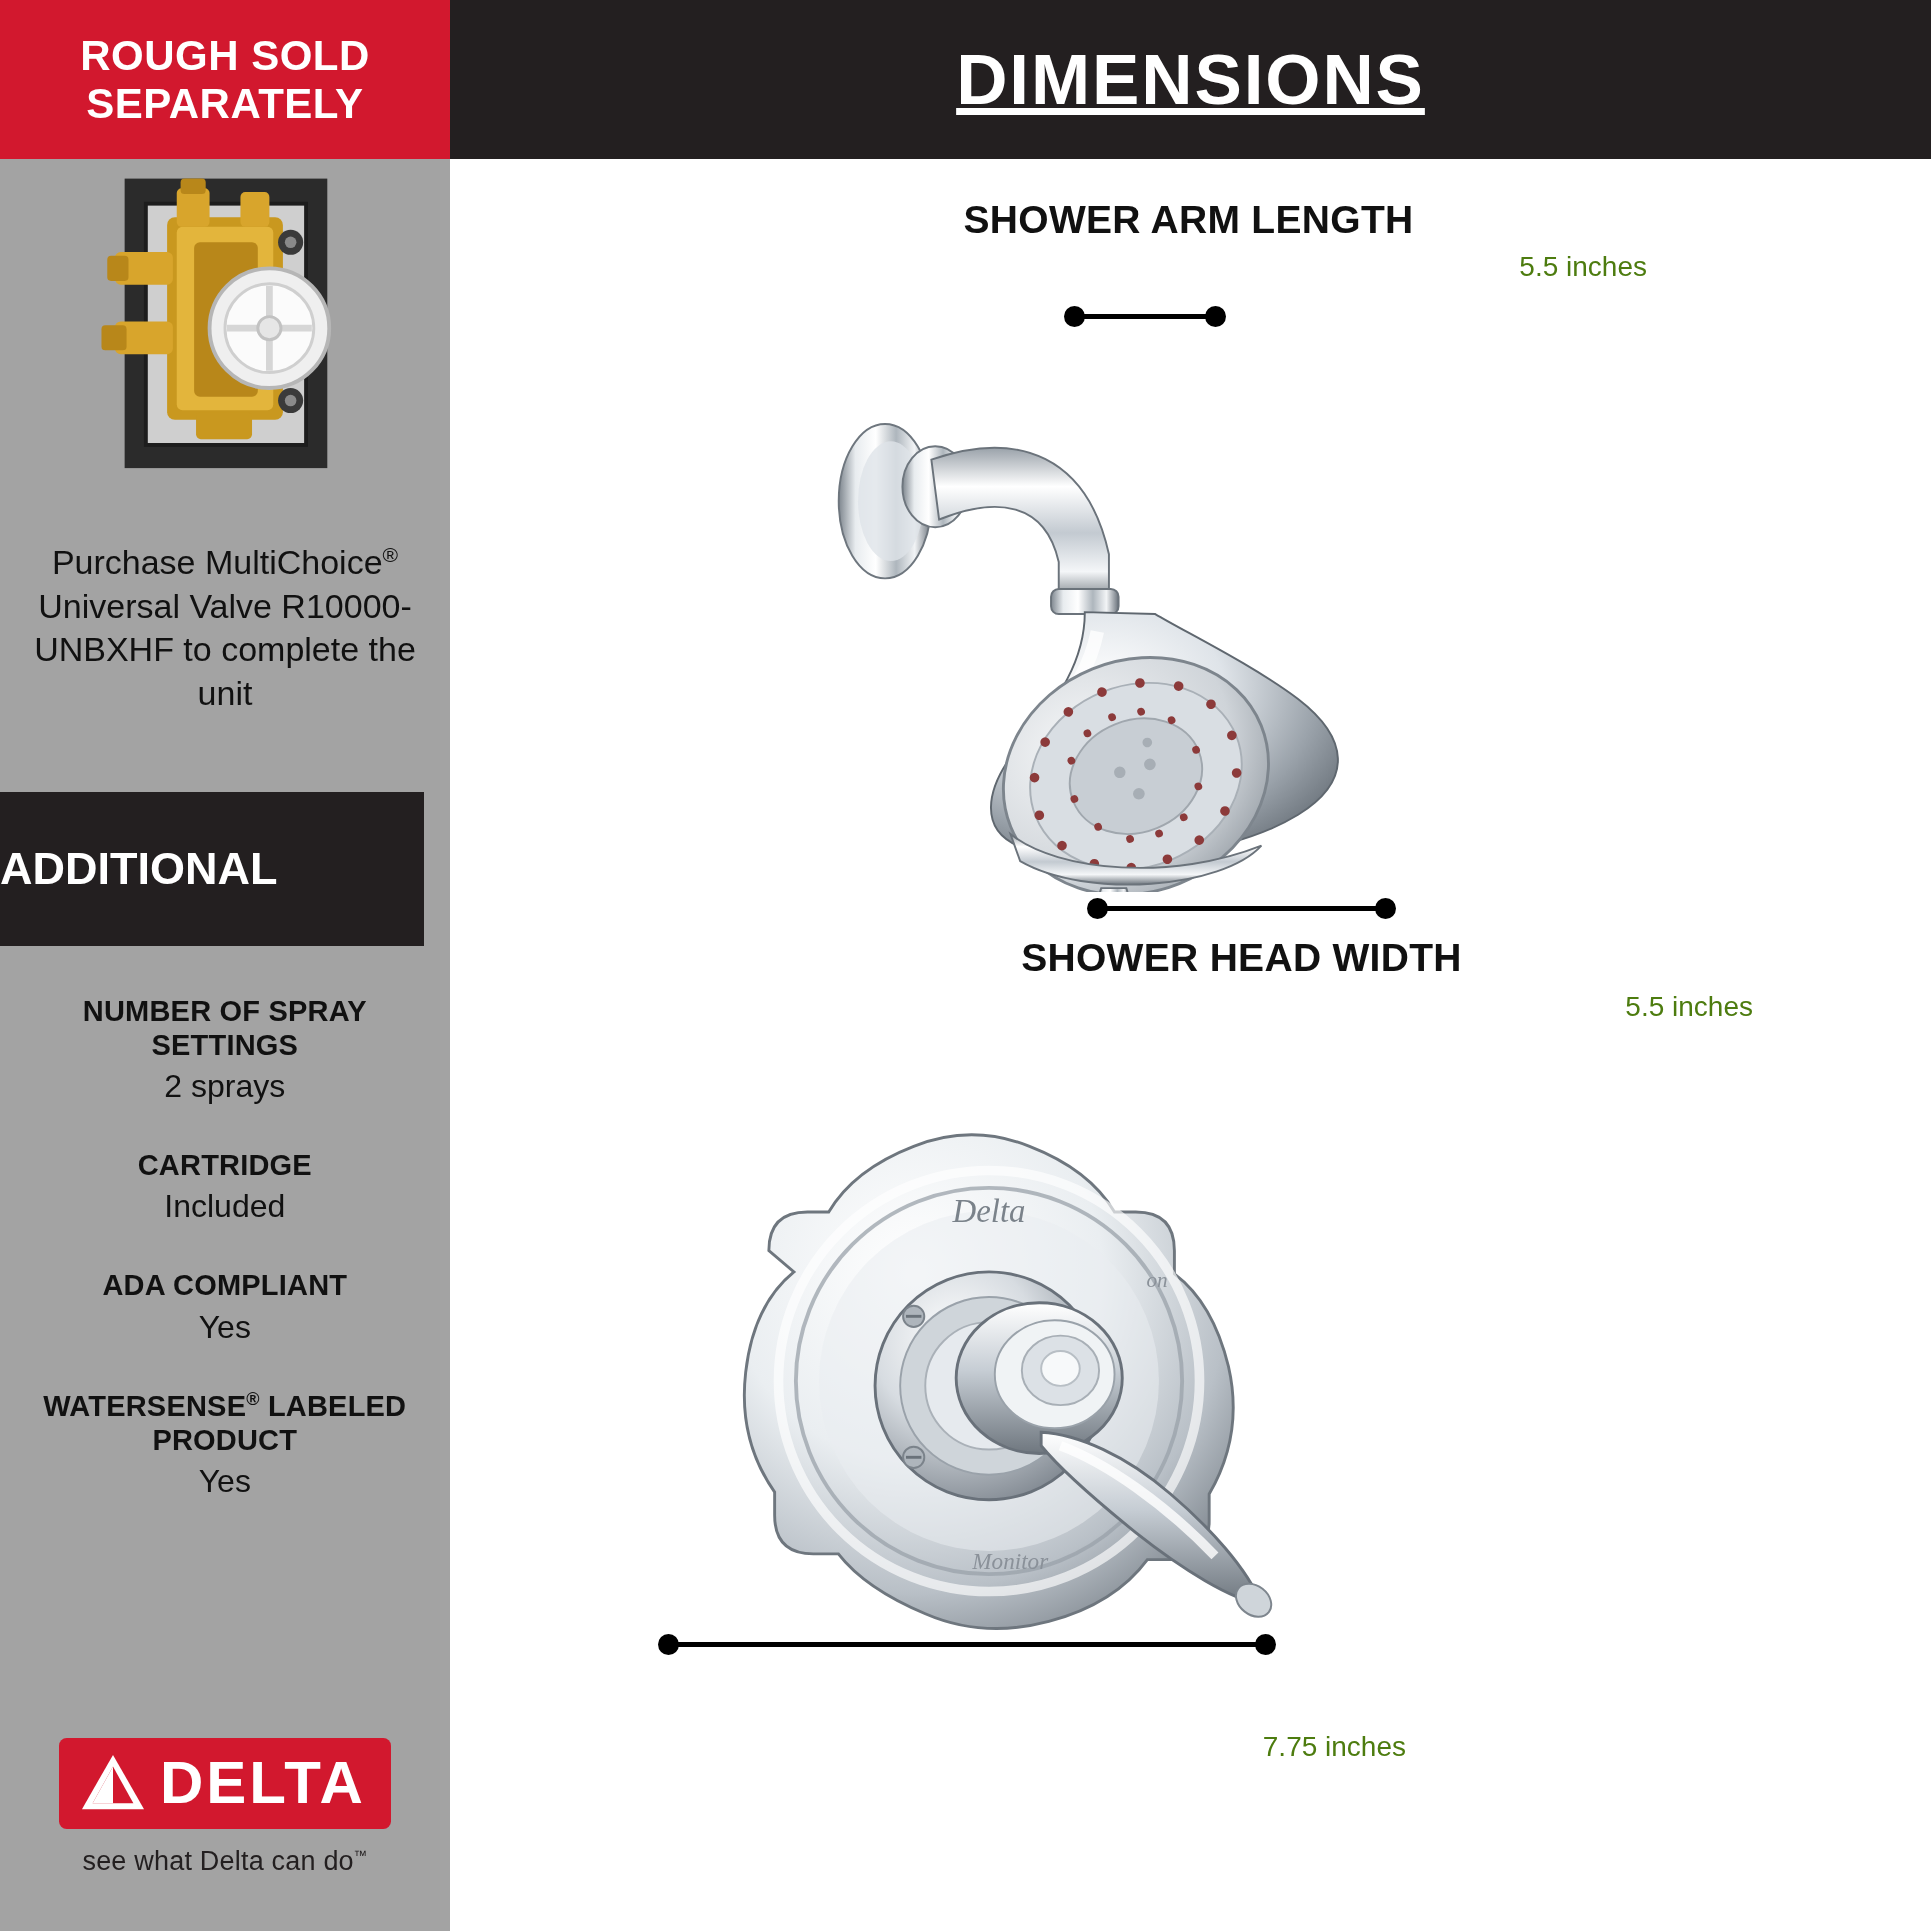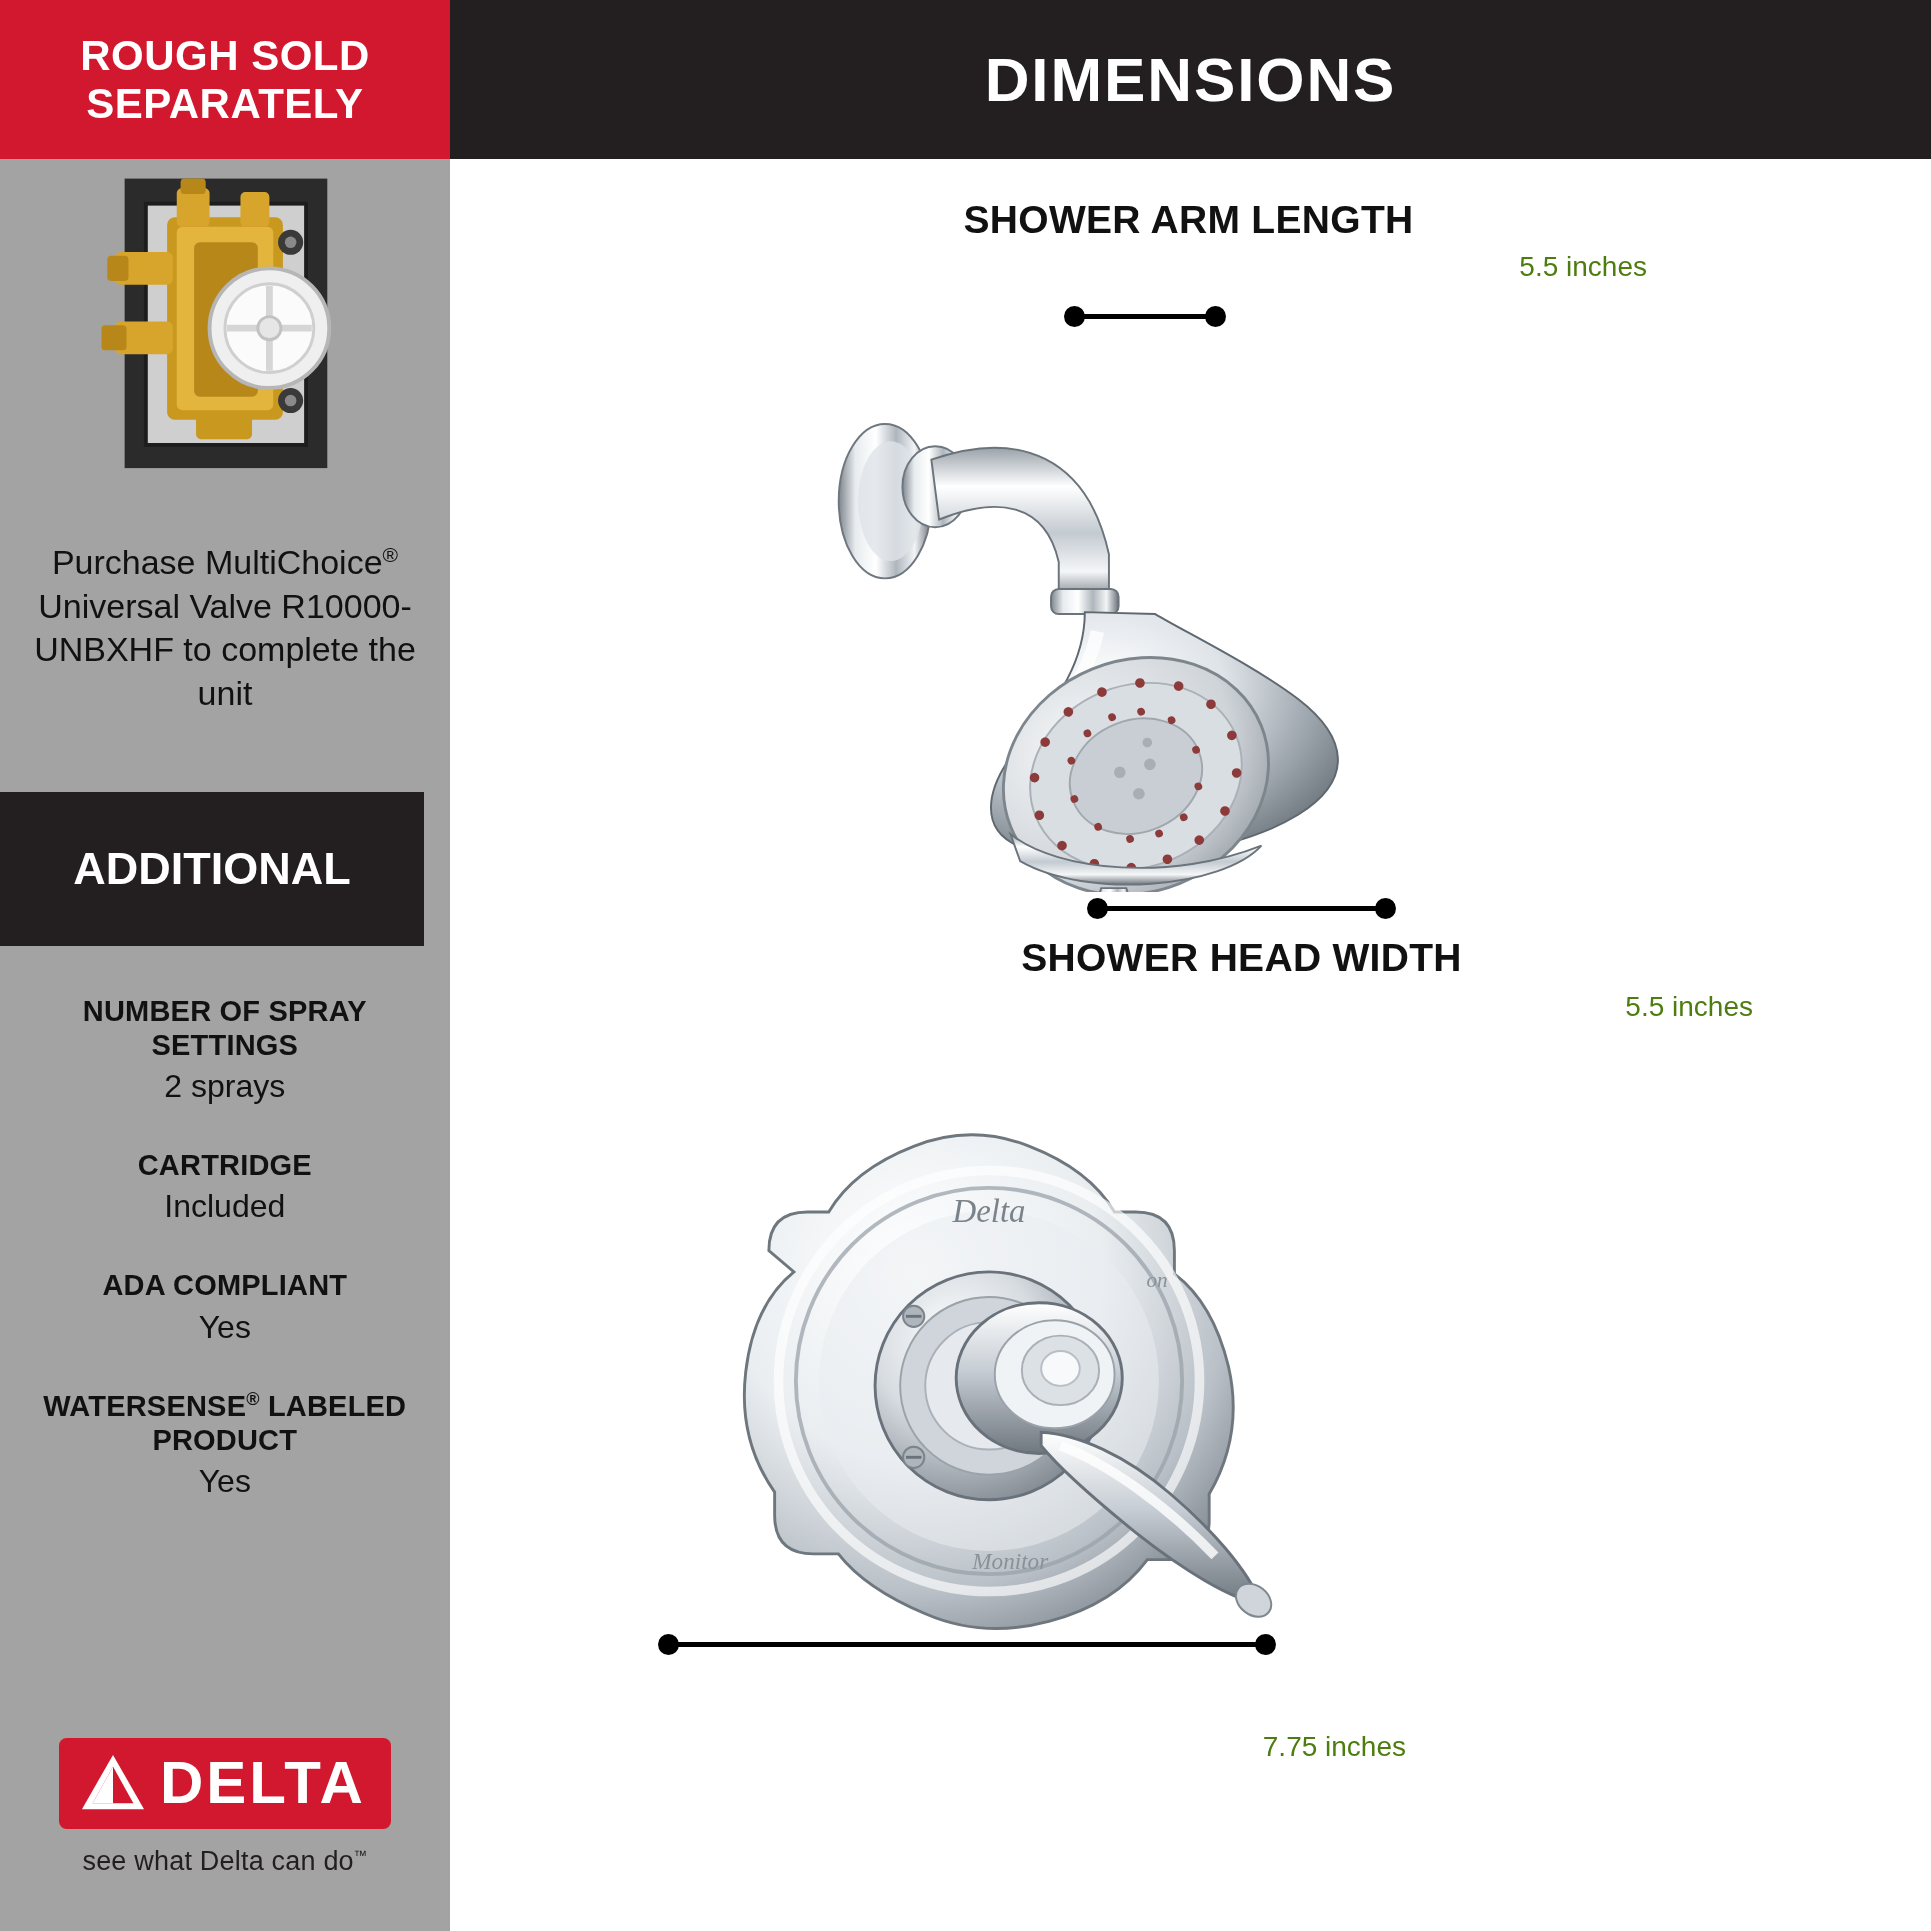--- a/index.html
+++ b/index.html
@@ -31,21 +31,21 @@
   .rough-img svg{display:block;margin:0 auto;}
 
   .rough-caption{
     position:absolute;left:27px;top:541px;width:396px;
     text-align:center;font-size:34px;line-height:1.28;color:#111;
   }
 
   .addl-banner{
     position:absolute;left:0;top:792px;width:424px;height:154px;
     background:#231f20;color:#fff;
-    display:flex;align-items:center;justify-content:center;text-align:center;
+    display:flex;align-items:center;text-align:center;
   }
   .addl-banner .txt{font-size:45px;font-weight:bold;line-height:1.12;}
 
   .spec-list{
     position:absolute;left:19.3px;top:994px;width:411px;text-align:center;
   }
   .spec{margin-bottom:42px;}
   .spec .lbl{
     font-size:29px;font-weight:bold;line-height:1.18;color:#111;letter-spacing:0.2px;
   }
@@ -69,21 +69,21 @@
   .delta-tag{
     margin-top:17.4px;color:#231f20;font-size:27px;font-weight:normal;letter-spacing:0.2px;
   }
   .tm{font-size:0.5em;vertical-align:super;}
 
   
   .header{
     position:absolute;left:450px;top:0;width:1481px;height:159px;
     background:#231f20;color:#fff;display:flex;align-items:center;justify-content:center;
   }
-  .header .txt{font-size:62px;font-weight:bold;letter-spacing:1.9px;}
+  .header .txt{font-size:71px;font-weight:bold;letter-spacing:1.9px;text-decoration:underline;}
 
   
   .main{position:absolute;left:450px;top:159px;width:1316px;height:1772px;background:#fff;}
 
   .dim-title{
     position:absolute;text-align:center;font-size:39px;font-weight:bold;color:#111;letter-spacing:0.3px;
   }
   .dim-val{
     position:absolute;text-align:right;font-size:28px;color:#4d7c0f;
   }

